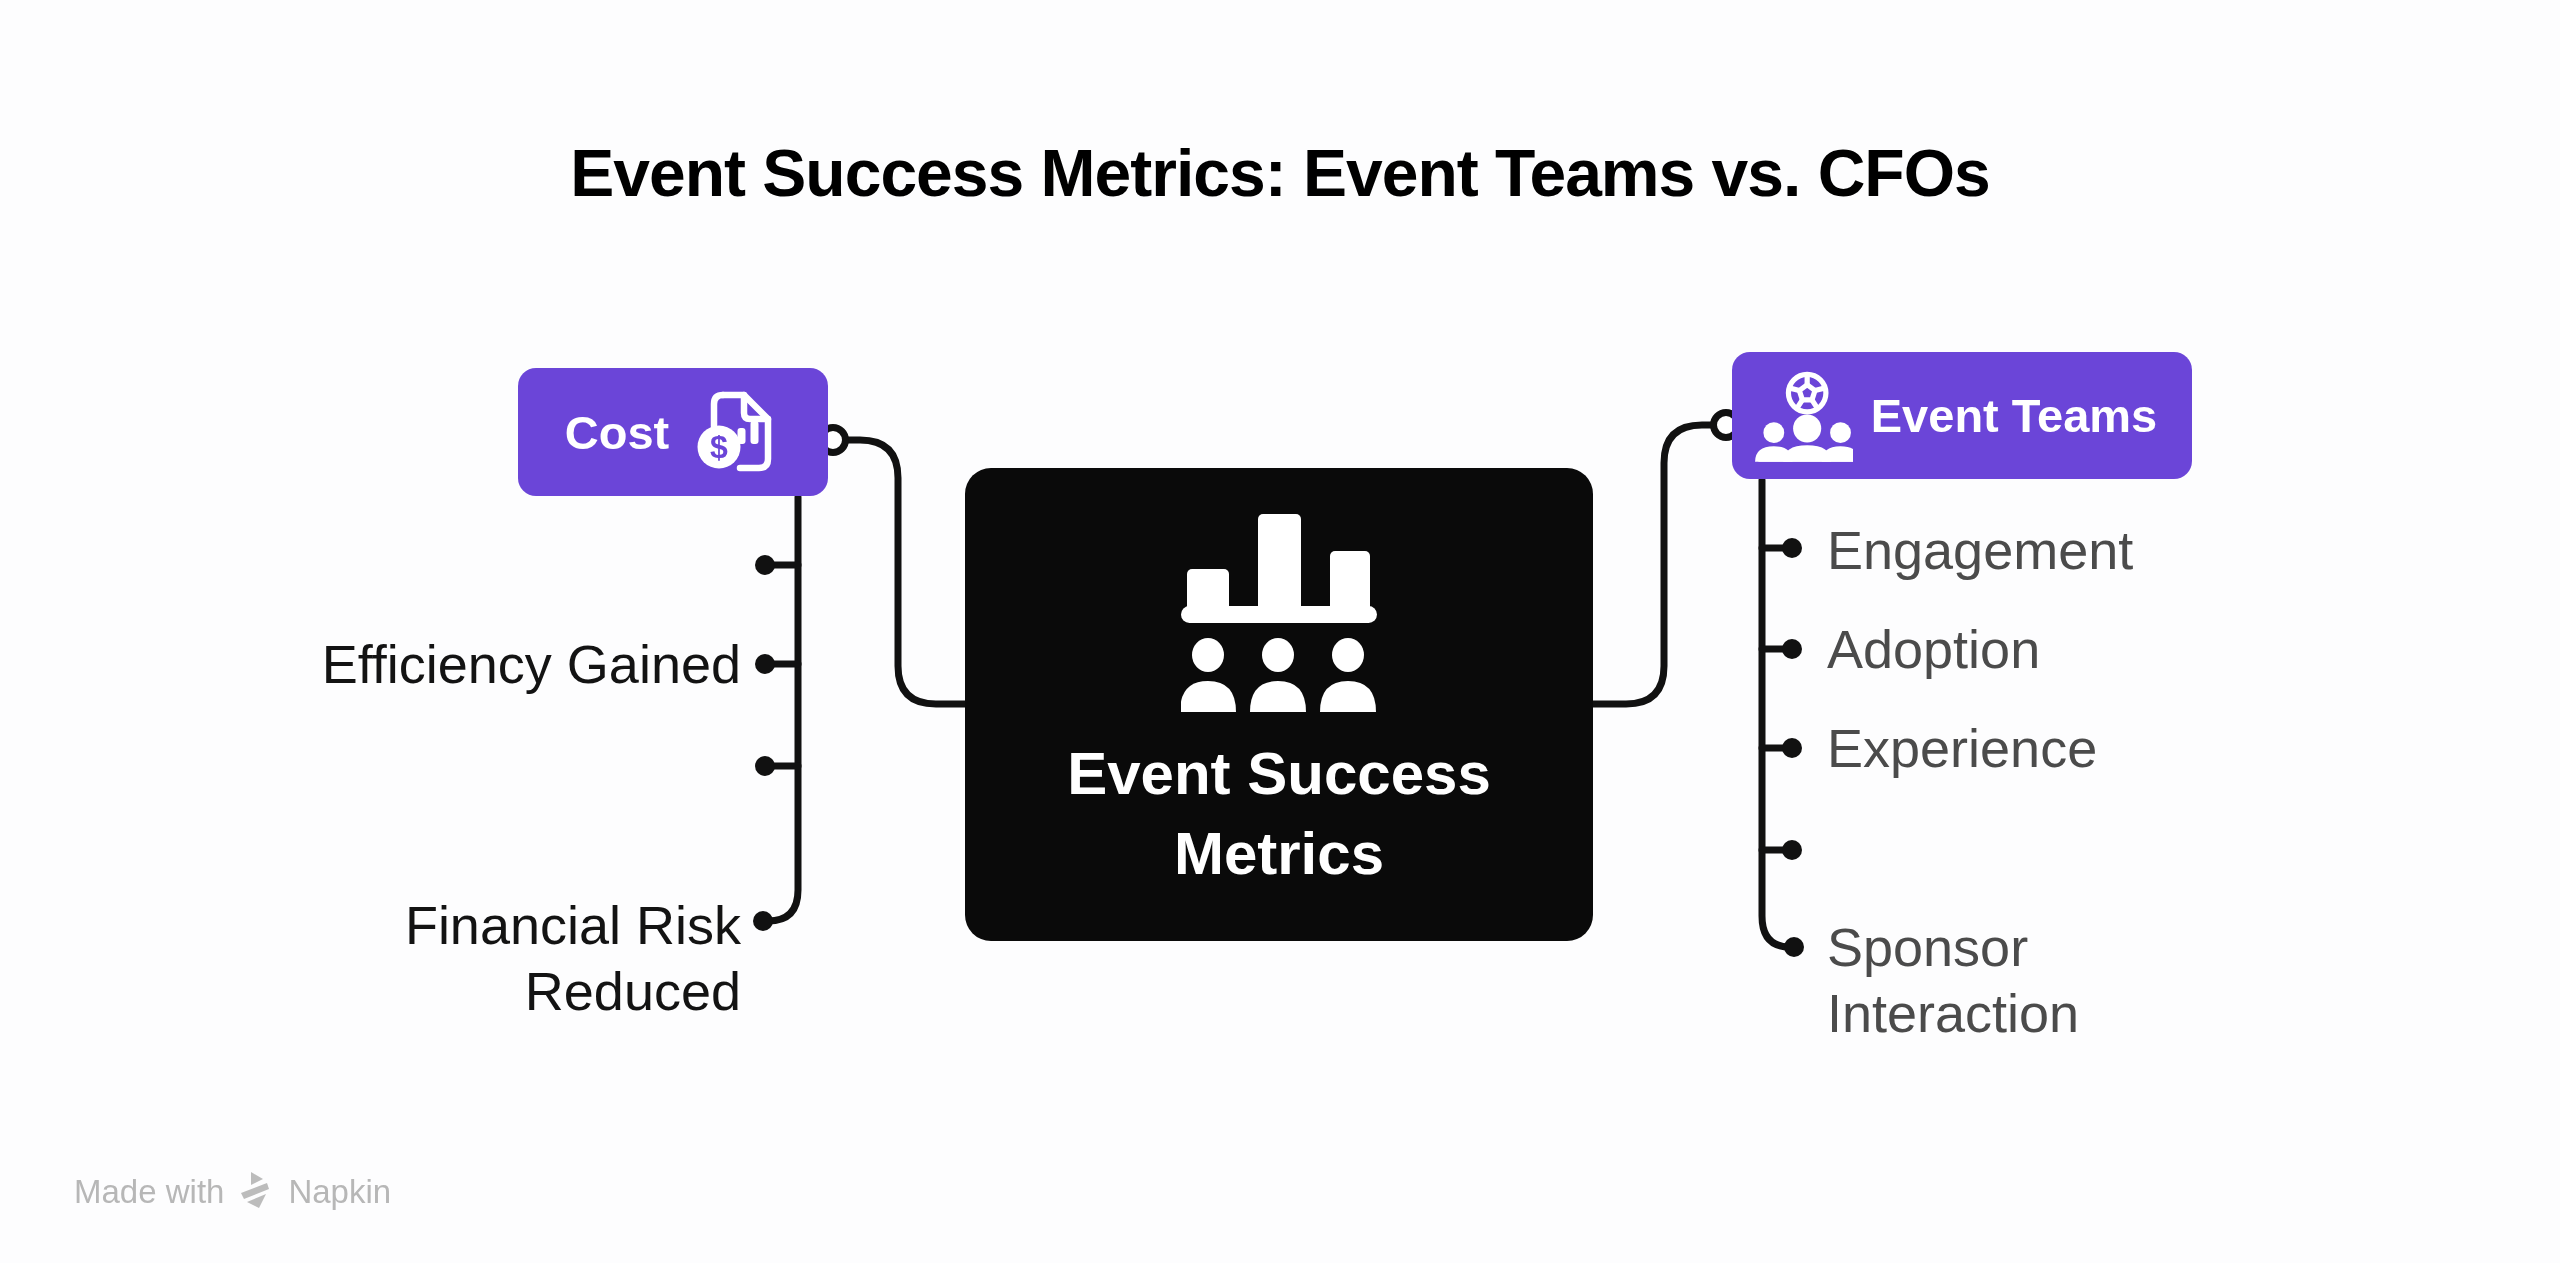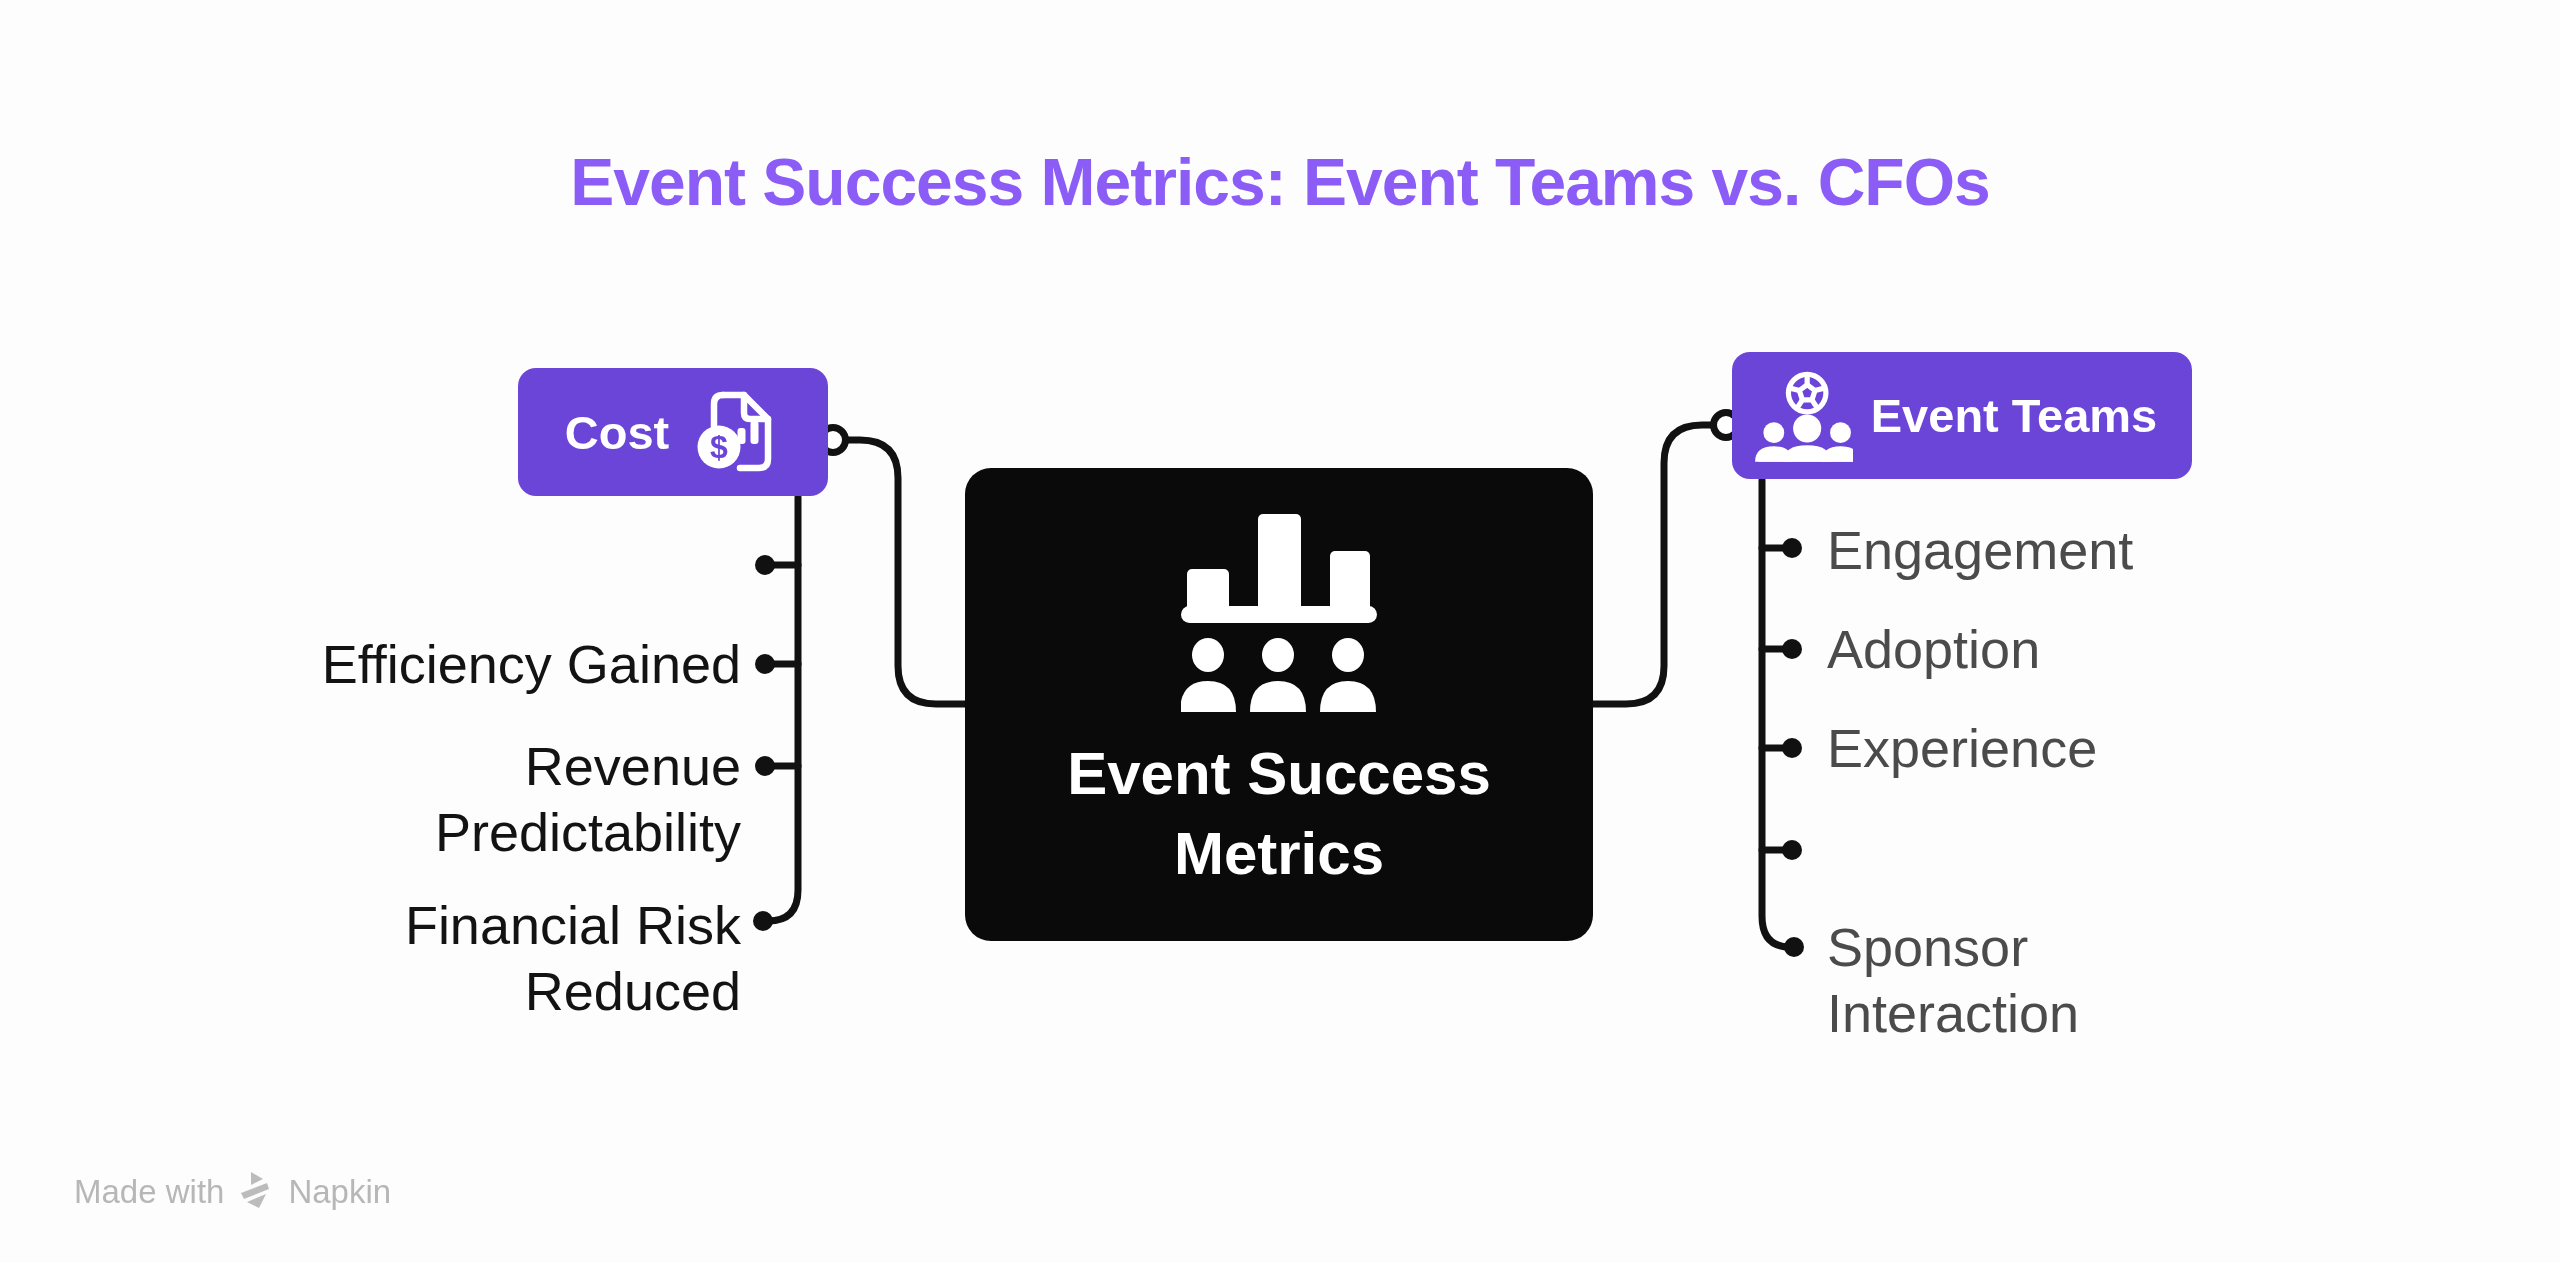--- a/index.html
+++ b/index.html
@@ -13,26 +13,26 @@
     width: 2560px;
     height: 1263px;
     background: #fdfdfe;
     overflow: hidden;
   }
   .title {
     position: absolute;
     left: 0;
     right: 0;
     top: 128px;
-    margin: 16px;
+    margin: 7px;
     text-align: center;
     font-size: 66px;
     font-weight: 600;
     letter-spacing: -1px;
-    color: #8b5cf6;
+    color: #000000;
   }
   .connectors {
     position: absolute;
     left: 0;
     top: 0;
     width: 2560px;
     height: 1263px;
   }
   .connectors path { fill: none; stroke: #111111; stroke-width: 7px; stroke-linecap: round; }
   .connectors .dot { fill: #111111; stroke: none; }
@@ -204,22 +204,20 @@
         <path d="M2 92 Q2 77 20 77 Q38 77 38 92 Z"></path>
         <path d="M66 92 Q66 77 84 77 Q102 77 102 92 Z"></path>
         <path d="M29 92 Q29 76 52 76 Q75 76 75 92 Z"></path>
         <rect x="4" y="86" width="96" height="6" rx="3"></rect>
       </g>
     </svg>
     <span class="node-label">Event Teams</span>
   </div>
 
   <div class="item item-left" style="top:631px">Efficiency Gained</div>
-  <div class="item item-left" style="top:733px">Revenue
-Predictability</div>
   <div class="item item-left" style="top:892px">Financial Risk
 Reduced</div>
 
   <div class="item item-right" style="top:517px">Engagement</div>
   <div class="item item-right" style="top:616px">Adoption</div>
   <div class="item item-right" style="top:715px">Experience</div>
   <div class="item item-right" style="top:914px">Sponsor
 Interaction</div>
 
   <div class="watermark">

